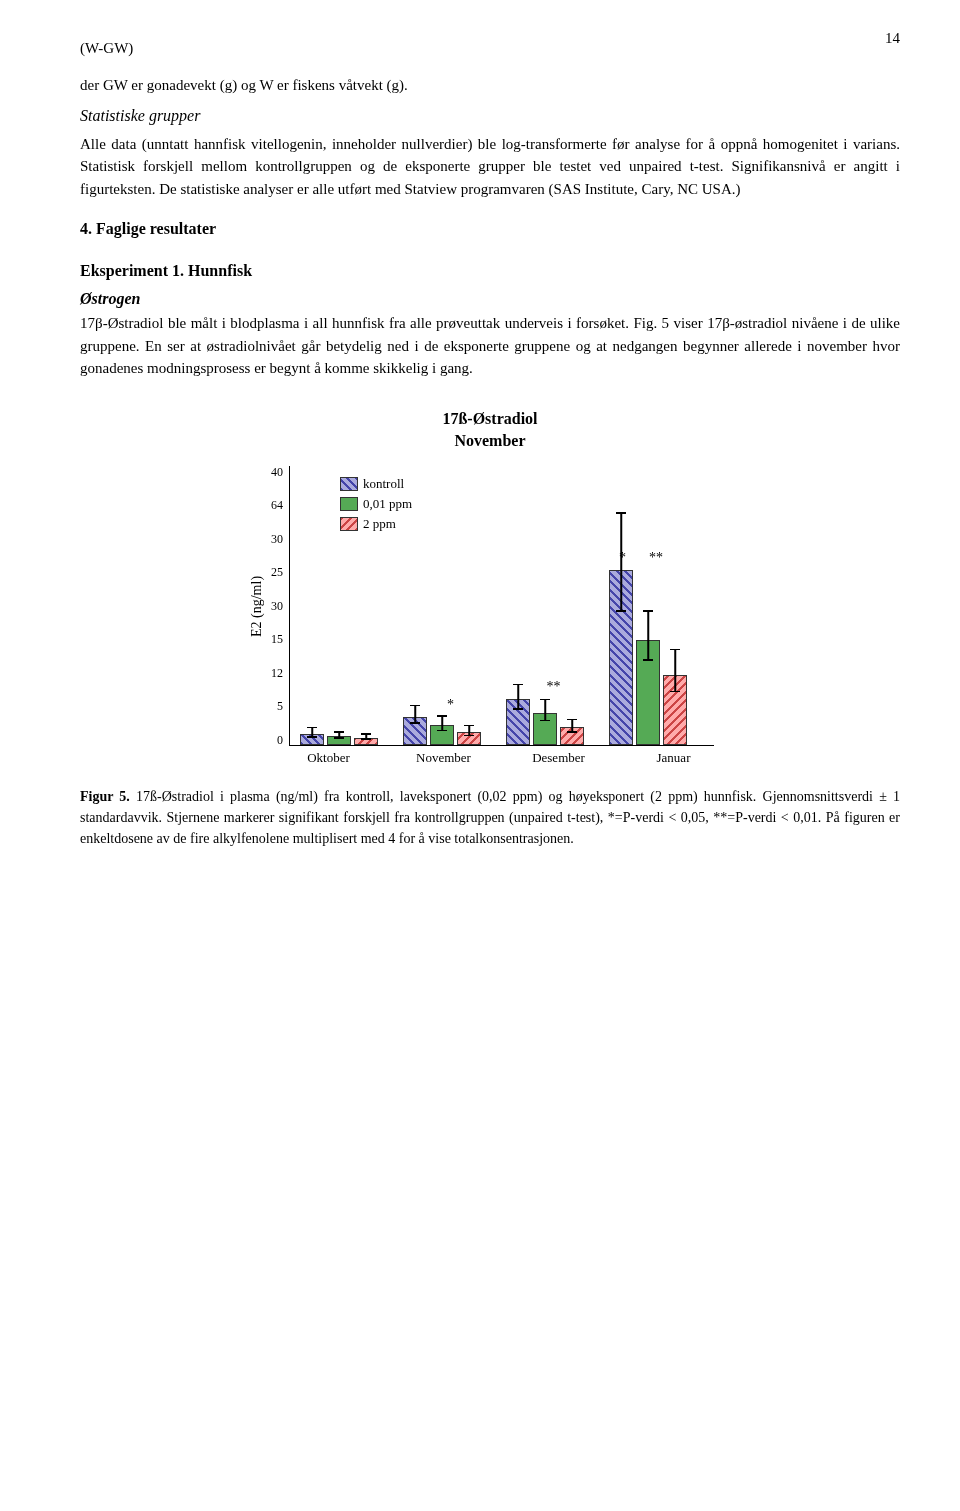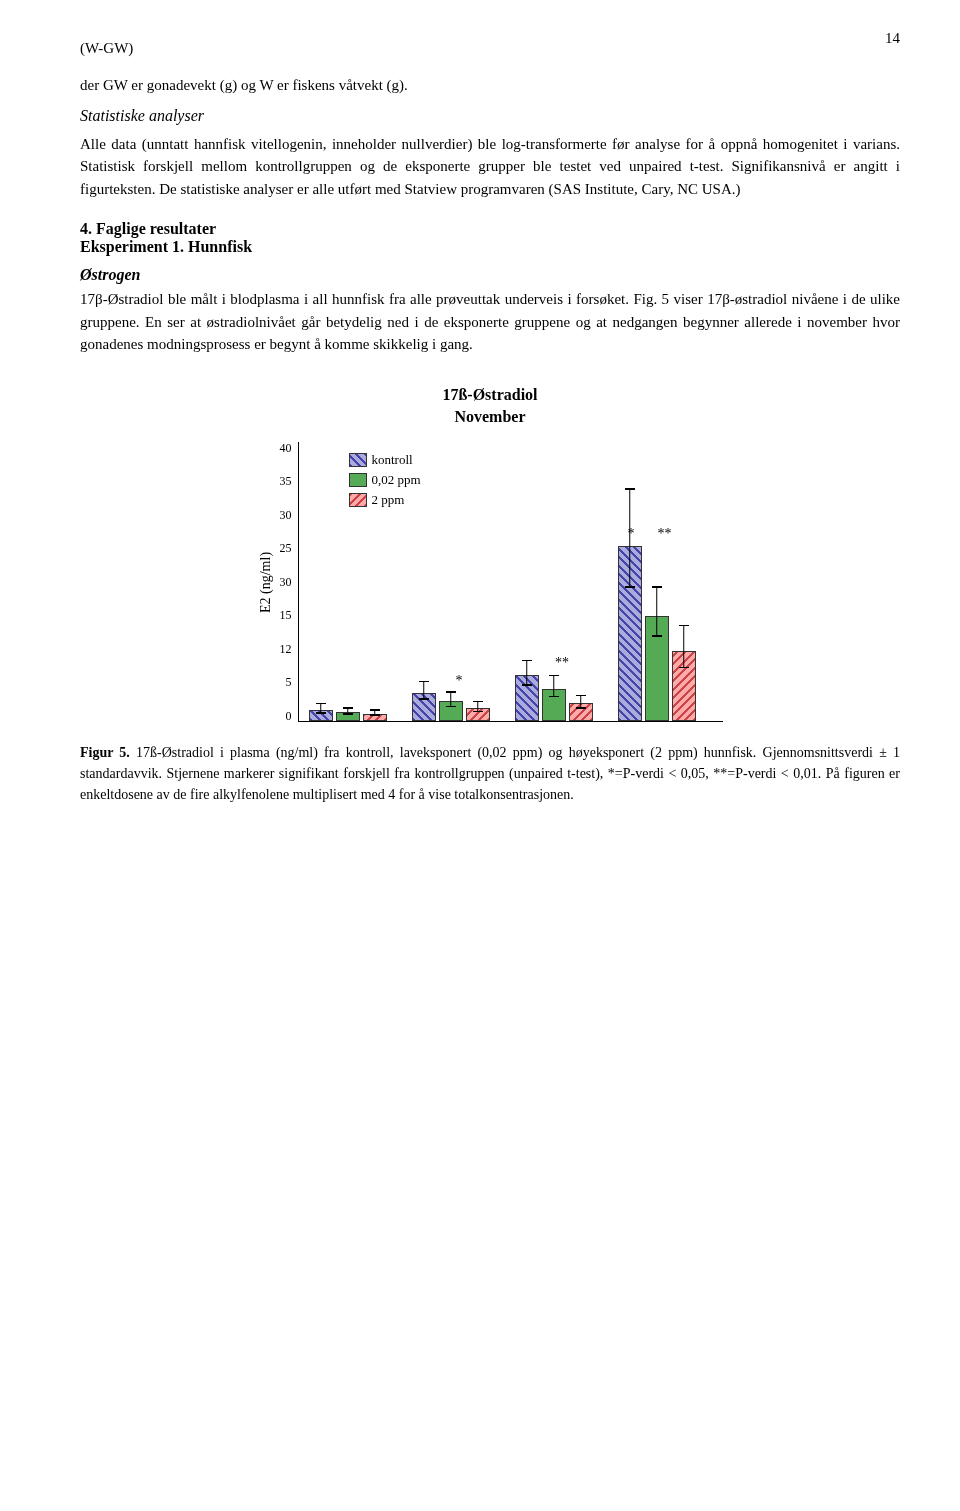--- a/index.html
+++ b/index.html
@@ -31,21 +31,21 @@
     }
     p {
       margin-bottom: 10px;
       line-height: 1.5;
       text-align: justify;
     }
     .section-heading {
       font-size: 16px;
       font-weight: bold;
       margin-top: 20px;
-      margin-bottom: 0;
+      margin-bottom: 24px;
     }
     .experiment-label {
       font-size: 16px;
       font-weight: bold;
       margin-bottom: 10px;
     }
     .ostrogen-label {
       font-style: italic;
       font-size: 16px;
       font-weight: bold;
@@ -210,21 +210,21 @@
   </style>
 </head>
 <body>
 
 <div class="page-number">14</div>
 
 <div class="header-formula">(W-GW)</div>
 
 <p>der GW er gonadevekt (g) og W er fiskens våtvekt (g).</p>
 
-<div class="section-title">Statistiske analyser</div>
+<div class="section-title">Statistiske grupper</div>
 
 <p>Alle data (unntatt hannfisk vitellogenin, inneholder nullverdier) ble log-transformerte før analyse for å oppnå homogenitet i varians. Statistisk forskjell mellom kontrollgruppen og de eksponerte grupper ble testet ved unpaired t-test. Signifikansnivå er angitt i figurteksten. De statistiske analyser er alle utført med Statview programvaren (SAS Institute, Cary, NC USA.)</p>
 
 <div class="section-heading">4.    Faglige resultater</div>
 
 <div class="experiment-label">Eksperiment 1. Hunnfisk</div>
 
 <div class="ostrogen-label">Østrogen</div>
 
 <p>17β-Østradiol ble målt i blodplasma i all hunnfisk fra alle prøveuttak underveis i forsøket. Fig. 5 viser 17β-østradiol nivåene i de ulike gruppene. En ser at østradiolnivået går betydelig ned i de eksponerte gruppene og at nedgangen begynner allerede i november hvor gonadenes modningsprosess er begynt å komme skikkelig i gang.</p>
@@ -241,34 +241,34 @@
       <div class="chart-with-yaxis">
 
         <div class="y-axis-ticks">
           <div class="y-tick">0</div>
           <div class="y-tick">5</div>
           <div class="y-tick">12</div>
           <div class="y-tick">15</div>
           <div class="y-tick">30</div>
           <div class="y-tick">25</div>
           <div class="y-tick">30</div>
-          <div class="y-tick">35</div>
+          <div class="y-tick">64</div>
           <div class="y-tick">40</div>
         </div>
 
         <div class="bars-row" id="bars-row" style="position: relative;">
 
           <div style="position:absolute; top:10px; left:50px; font-size:13px;">
             <div class="legend-item">
               <div class="legend-box legend-kontroll"></div>
               <span>kontroll</span>
             </div>
             <div class="legend-item">
               <div class="legend-box legend-002ppm"></div>
-              <span>0,02 ppm</span>
+              <span>0,01 ppm</span>
             </div>
             <div class="legend-item">
               <div class="legend-box legend-2ppm"></div>
               <span>2 ppm</span>
             </div>
           </div>
         <div class="bar-group" style="position: relative; width: 95px; display: flex; align-items: flex-end; gap: 3px;">
               <div class="bar bar-kontroll" style="position: relative; width: 24px;">
                 <div class="bar-fill" style="height: 10.5px;"></div>
                 <div style="position: absolute; left: 50%; transform: translateX(-50%); width: 1.5px; background: rgb(0, 0, 0); height: 5.6px; bottom: 10.5px;"></div>
@@ -360,19 +360,25 @@
                 <div style="position: absolute; left: 50%; transform: translateX(-50%); width: 10px; height: 1.5px; background: rgb(0, 0, 0); bottom: 94.5px;"></div>
                 <div style="position: absolute; left: 50%; transform: translateX(-50%); width: 1.5px; background: rgb(0, 0, 0); height: 17.5px; bottom: 52.5px;"></div>
                 <div style="position: absolute; left: 50%; transform: translateX(-50%); width: 10px; height: 1.5px; background: rgb(0, 0, 0); bottom: 52.5px;"></div>
               </div>
               <div style="position: absolute; top: -20px; left: 10px; font-size: 14px;">*</div>
               <div style="position: absolute; top: -20px; left: 40px; font-size: 14px;">**</div>
             </div>
           </div>
       </div>
 
+      <div class="x-axis-labels" id="x-axis-labels">
+      <div class="x-label" style="width: 95px; text-align: center;">Oktober</div>
+          <div class="x-label" style="width: 95px; text-align: center;">November</div>
+          <div class="x-label" style="width: 95px; text-align: center;">Desember</div>
+          <div class="x-label" style="width: 95px; text-align: center;">Januar</div>
+        </div>
     </div>
   </div>
 </div>
 
 <div class="figur-caption">
   <strong>Figur 5.</strong><span> 17ß-Østradiol i plasma (ng/ml) fra kontroll, laveksponert (0,02 ppm) og høyeksponert (2 ppm) hunnfisk. Gjennomsnittsverdi ± 1 standardavvik. Stjernene markerer signifikant forskjell fra kontrollgruppen (unpaired t-test), *=P-verdi &lt; 0,05, **=P-verdi &lt; 0,01. På figuren er enkeltdosene av de fire alkylfenolene multiplisert med 4 for å vise totalkonsentrasjonen.</span>
 </div>
 
 </body></html>

